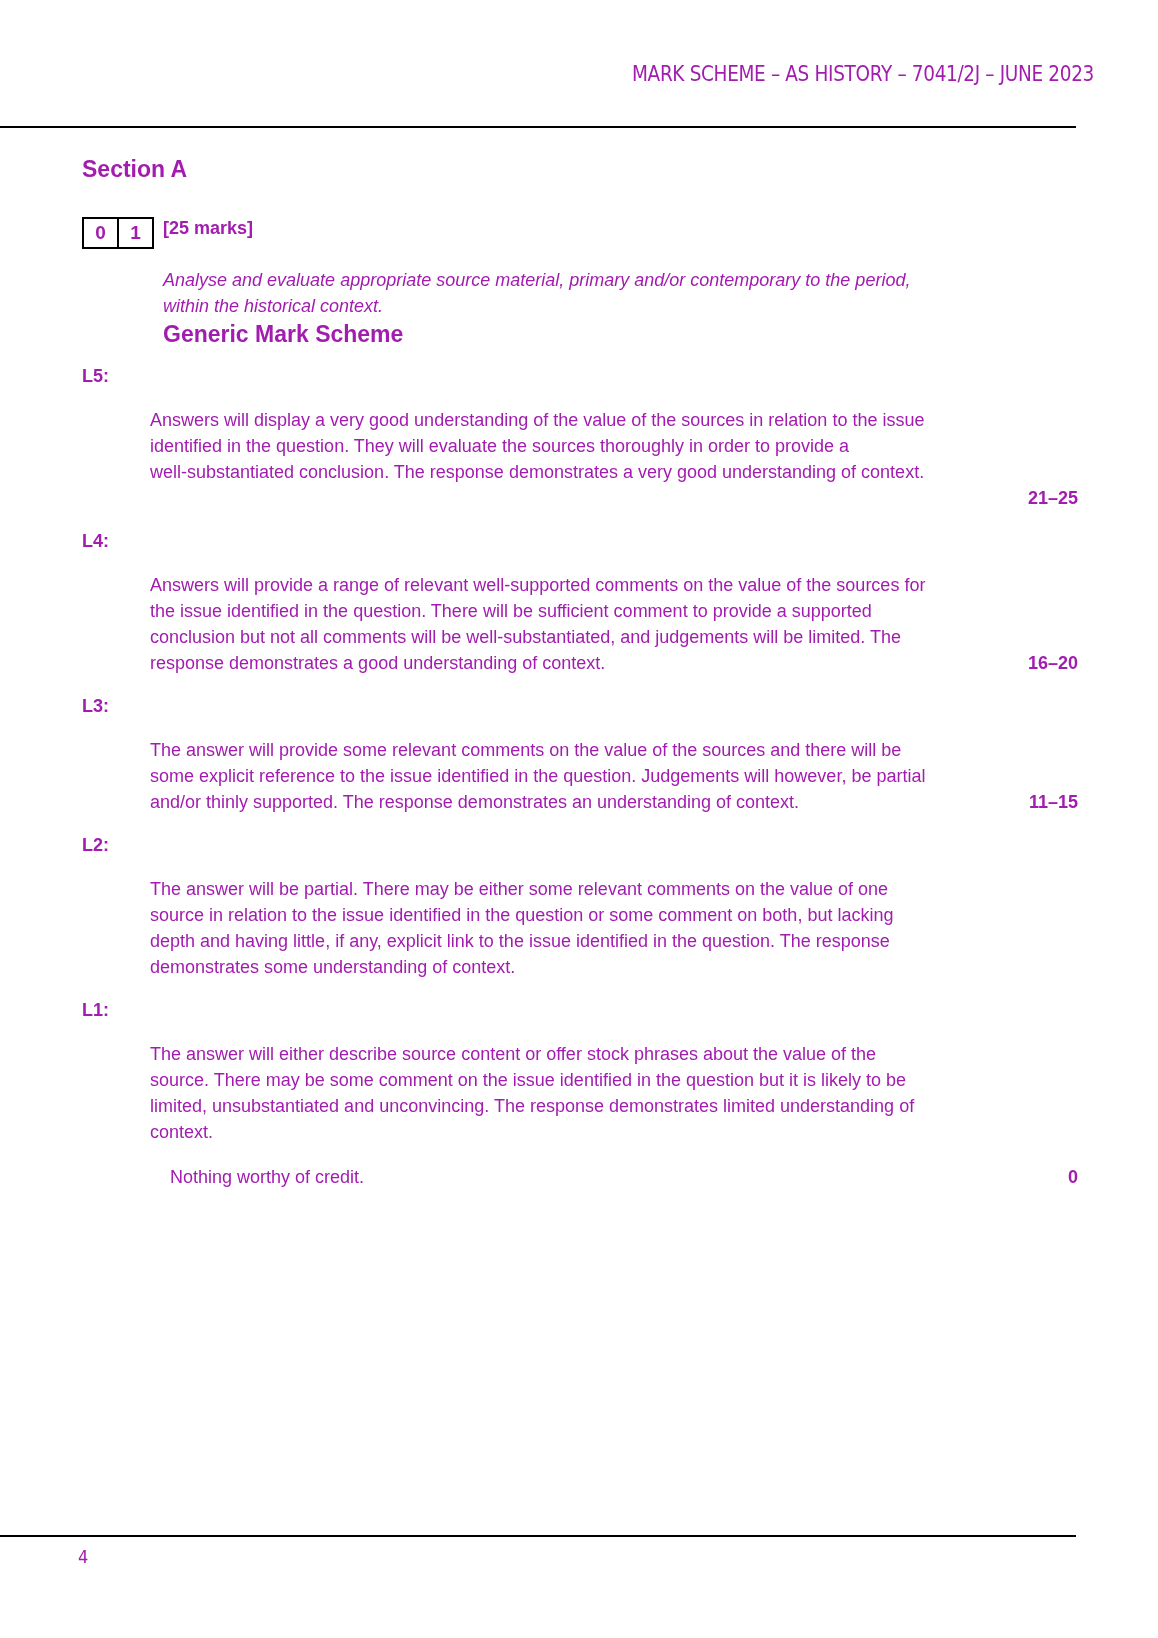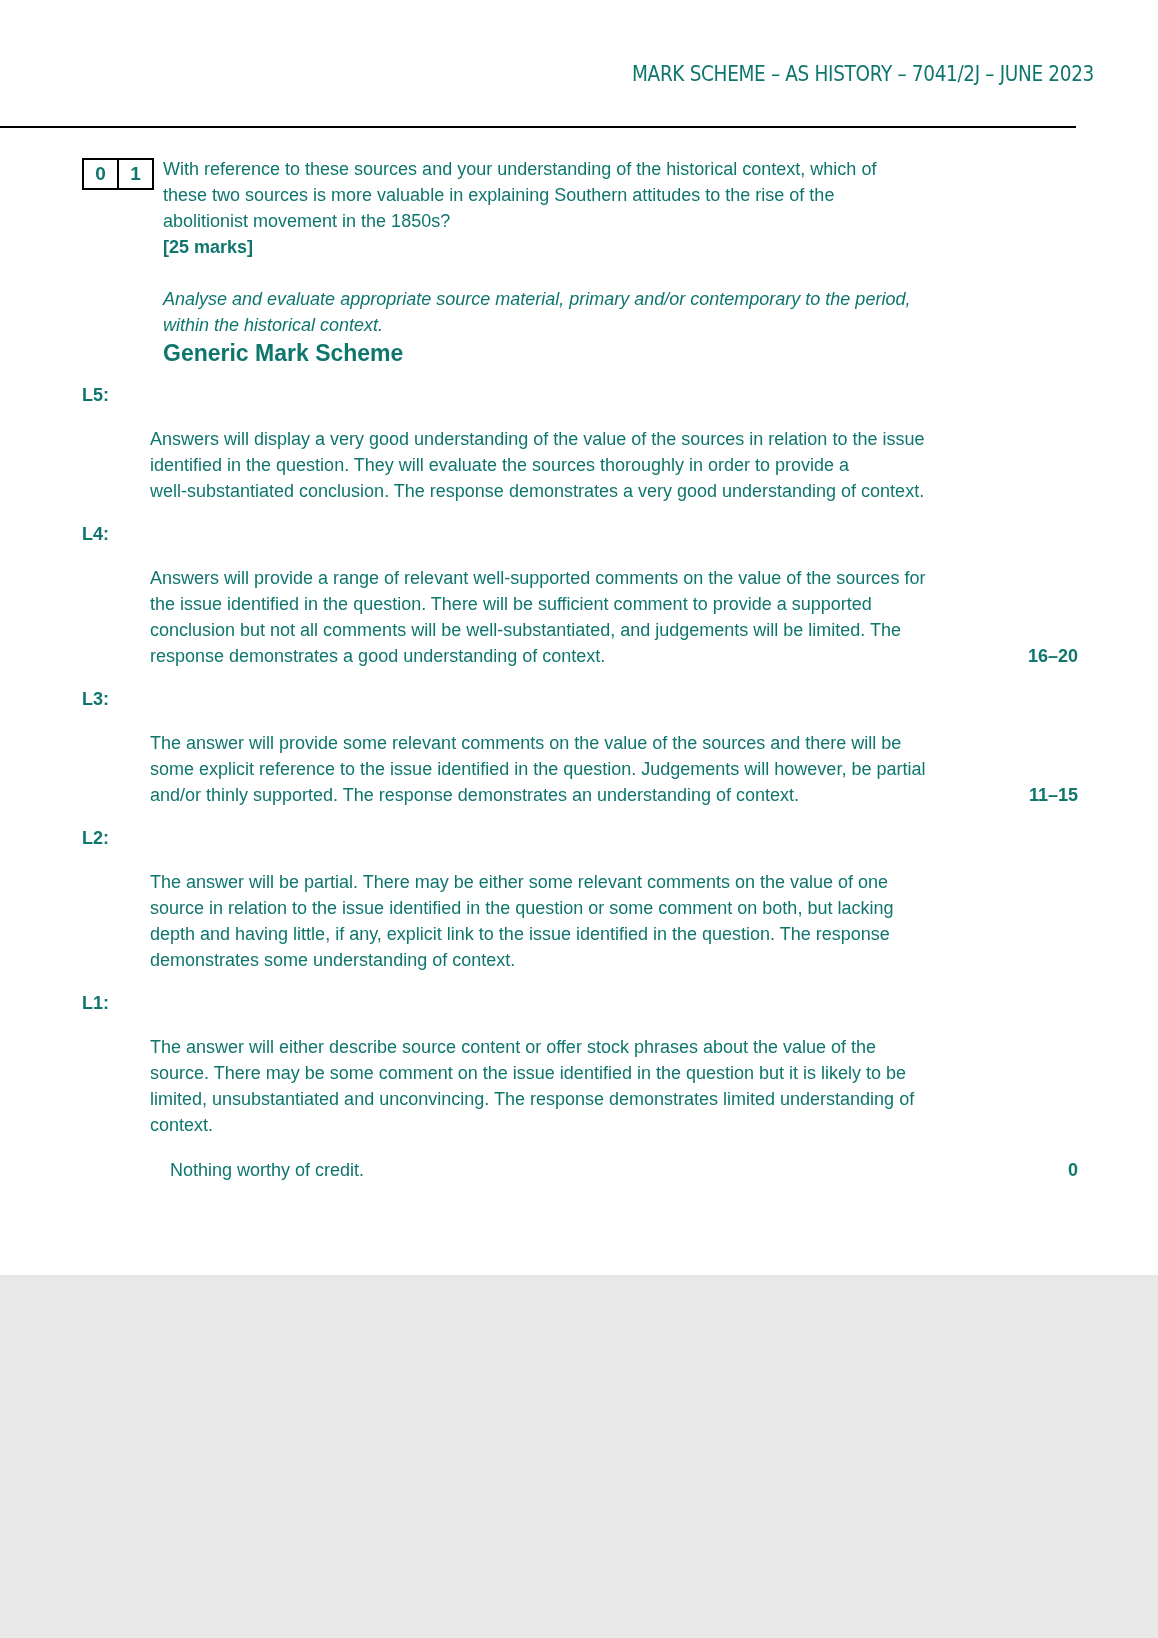--- a/index.html
+++ b/index.html
@@ -1,20 +1,20 @@
 <!DOCTYPE html>
 <html><head>
 <meta charset="utf-8">
 <style>
   html,body{margin:0;padding:0;background:#e8e8e8;}
   .page{
     position:relative;
-    width:1158px;height:1275px;
+    width:1158px;height:1638px;
     background:#ffffff;
-    color:#0f766e;
+    color:#a21caf;
     font-family:"Liberation Sans",sans-serif;
     font-size:18px;line-height:26px;
     overflow:hidden;
     margin:0 auto;
   }
   .doc-header{
     position:absolute;top:62px;right:64px;
     font-family:"DejaVu Sans",sans-serif;
     font-size:21px;line-height:24px;
     letter-spacing:-0.4px;
@@ -57,43 +57,42 @@
 </head>
 <body>
 
 <div class="page">
 
   <div class="doc-header">MARK SCHEME – AS HISTORY – 7041/2J – JUNE 2023</div>
   <div class="rule rule-top"></div>
 
   <div class="content">
 
+    <div class="section-title">Section A</div>
 
     <div class="question">
       <div class="qnum">
         <div class="qcell">0</div>
         <div class="qcell">1</div>
       </div>
       <div class="qbody">
-        <div class="qtext">With reference to these sources and your understanding of the historical context, which of
-these two sources is more valuable in explaining Southern attitudes to the rise of the
-abolitionist movement in the 1850s?</div>
         <div class="qmarks">[25 marks]</div>
         <div class="analyse">Analyse and evaluate appropriate source material, primary and/or contemporary to the period,
 within the historical context.</div>
         <div class="gms-title">Generic Mark Scheme</div>
       </div>
     </div>
 
     <div class="level">
       <div class="level-label">L5:</div>
       <div>
         <div class="level-text">Answers will display a very good understanding of the value of the sources in relation to the issue
 identified in the question. They will evaluate the sources thoroughly in order to provide a
 well-substantiated conclusion. The response demonstrates a very good understanding of context.</div>
+        <div class="level-marks">21–25</div>
       </div>
     </div>
 
     <div class="level">
       <div class="level-label">L4:</div>
       <div>
         <div class="level-text">Answers will provide a range of relevant well-supported comments on the value of the sources for
 the issue identified in the question. There will be sufficient comment to provide a supported
 conclusion but not all comments will be well-substantiated, and judgements will be limited. The
 response demonstrates a good understanding of context.</div>

